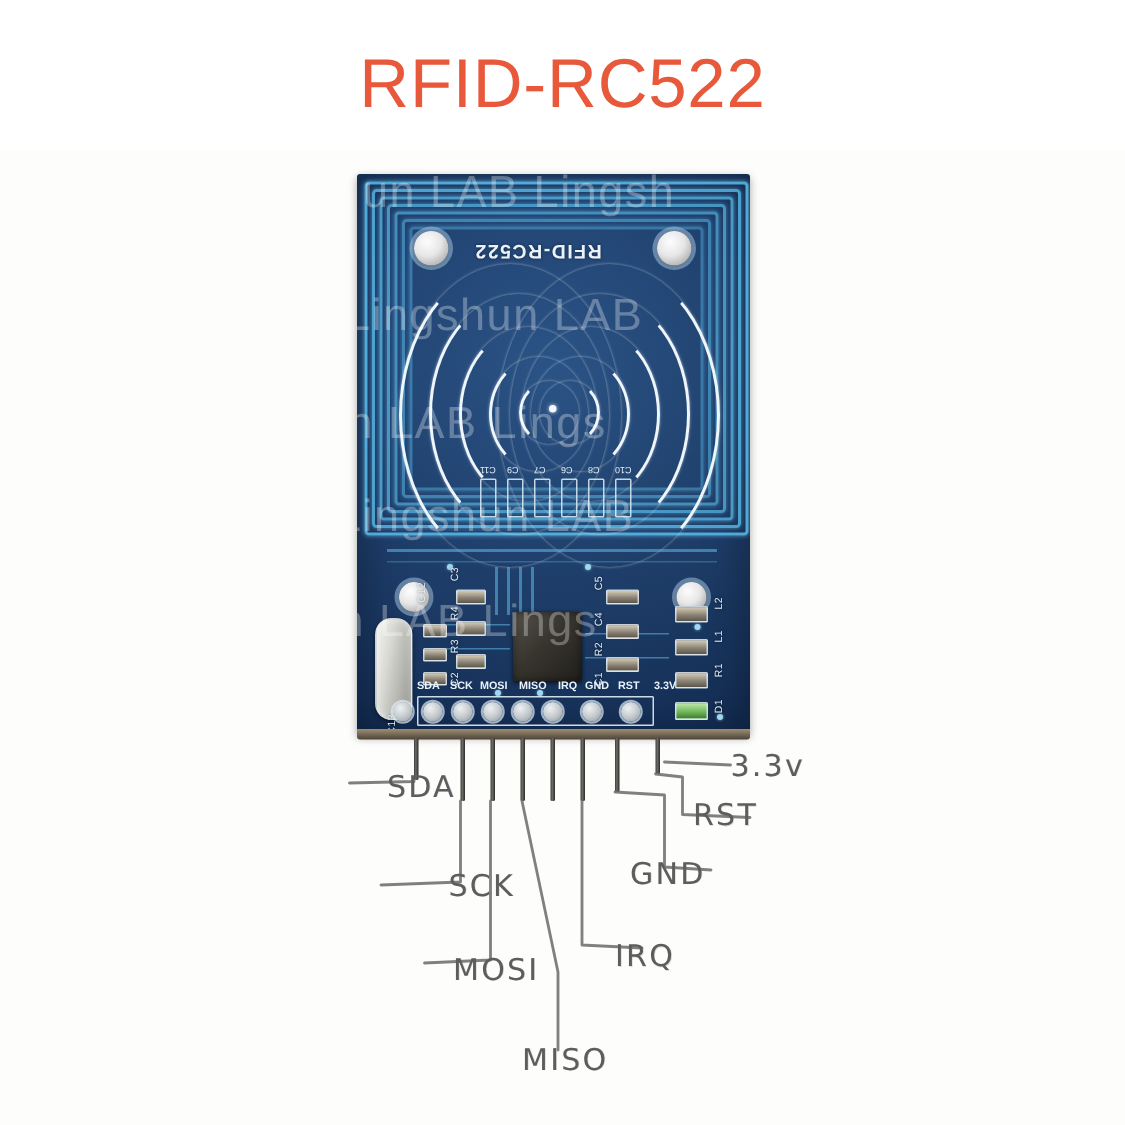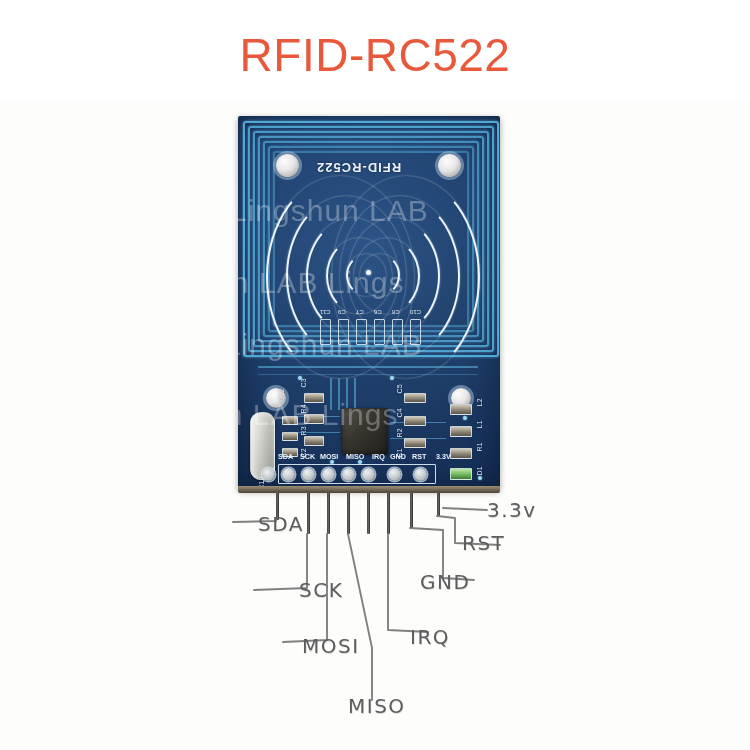--- a/index.html
+++ b/index.html
@@ -261,20 +261,21 @@
     <div class="hdr-outline"></div>
     <div class="hdrpad" style="left:24px;"></div>
     <div class="hdrpad" style="left:44px;"></div>
     <div class="hdrpad" style="left:64px;"></div>
     <div class="hdrpad" style="left:84px;"></div>
     <div class="hdrpad" style="left:104px;"></div>
     <div class="hdrpad" style="left:124px;"></div>
     <div class="hdrpad" style="left:150px;"></div>
     <div class="hdrpad" style="left:176px;"></div>
 
+    <div class="wm" style="left:4px;top:-4px;">un LAB    Lingsh</div>
     <div class="wm" style="left:-8px;top:78px;">Lingshun LAB</div>
     <div class="wm" style="left:-24px;top:150px;">un LAB    Lings</div>
     <div class="wm" style="left:-14px;top:212px;">Lingshun LAB</div>
     <div class="wm" style="left:-30px;top:282px;">un LAB    Lings</div>
   </div>
 
   <div class="board-edge"></div>
 
   <div class="pinwire" style="left:276px;top:492px;height:28px;"></div>
   <div class="pinwire" style="left:307px;top:492px;height:42px;"></div>

